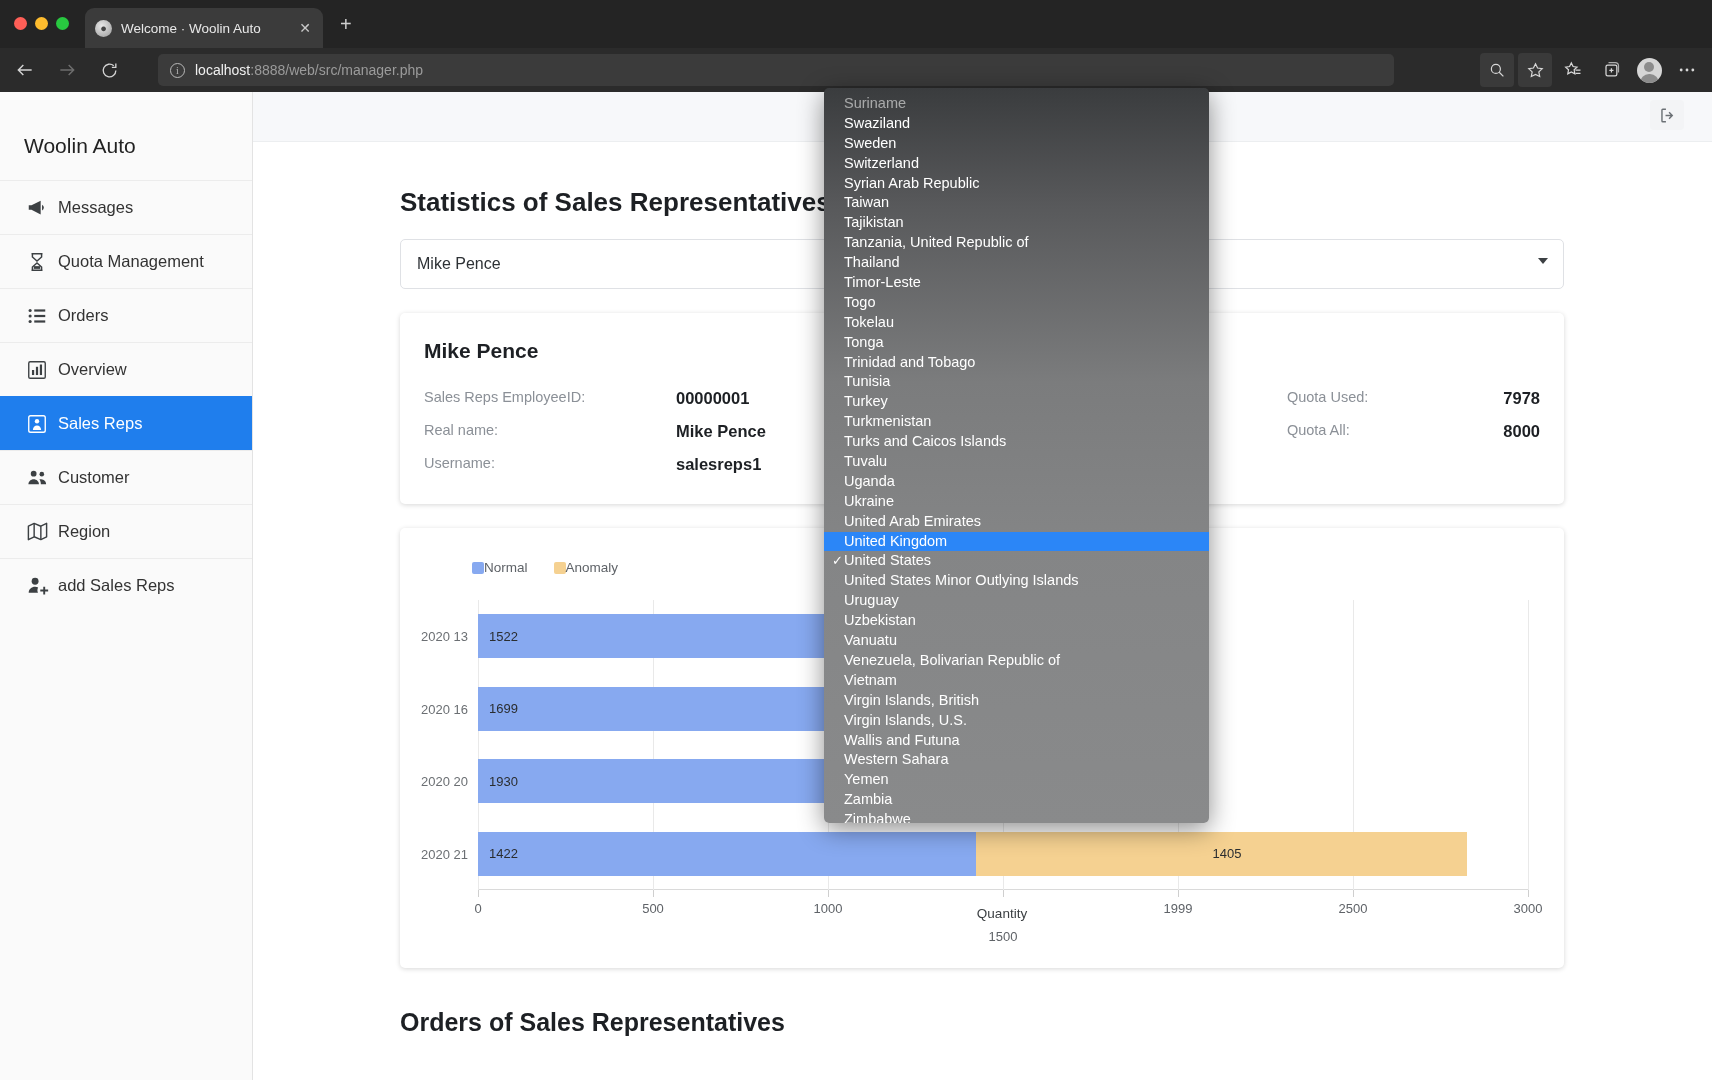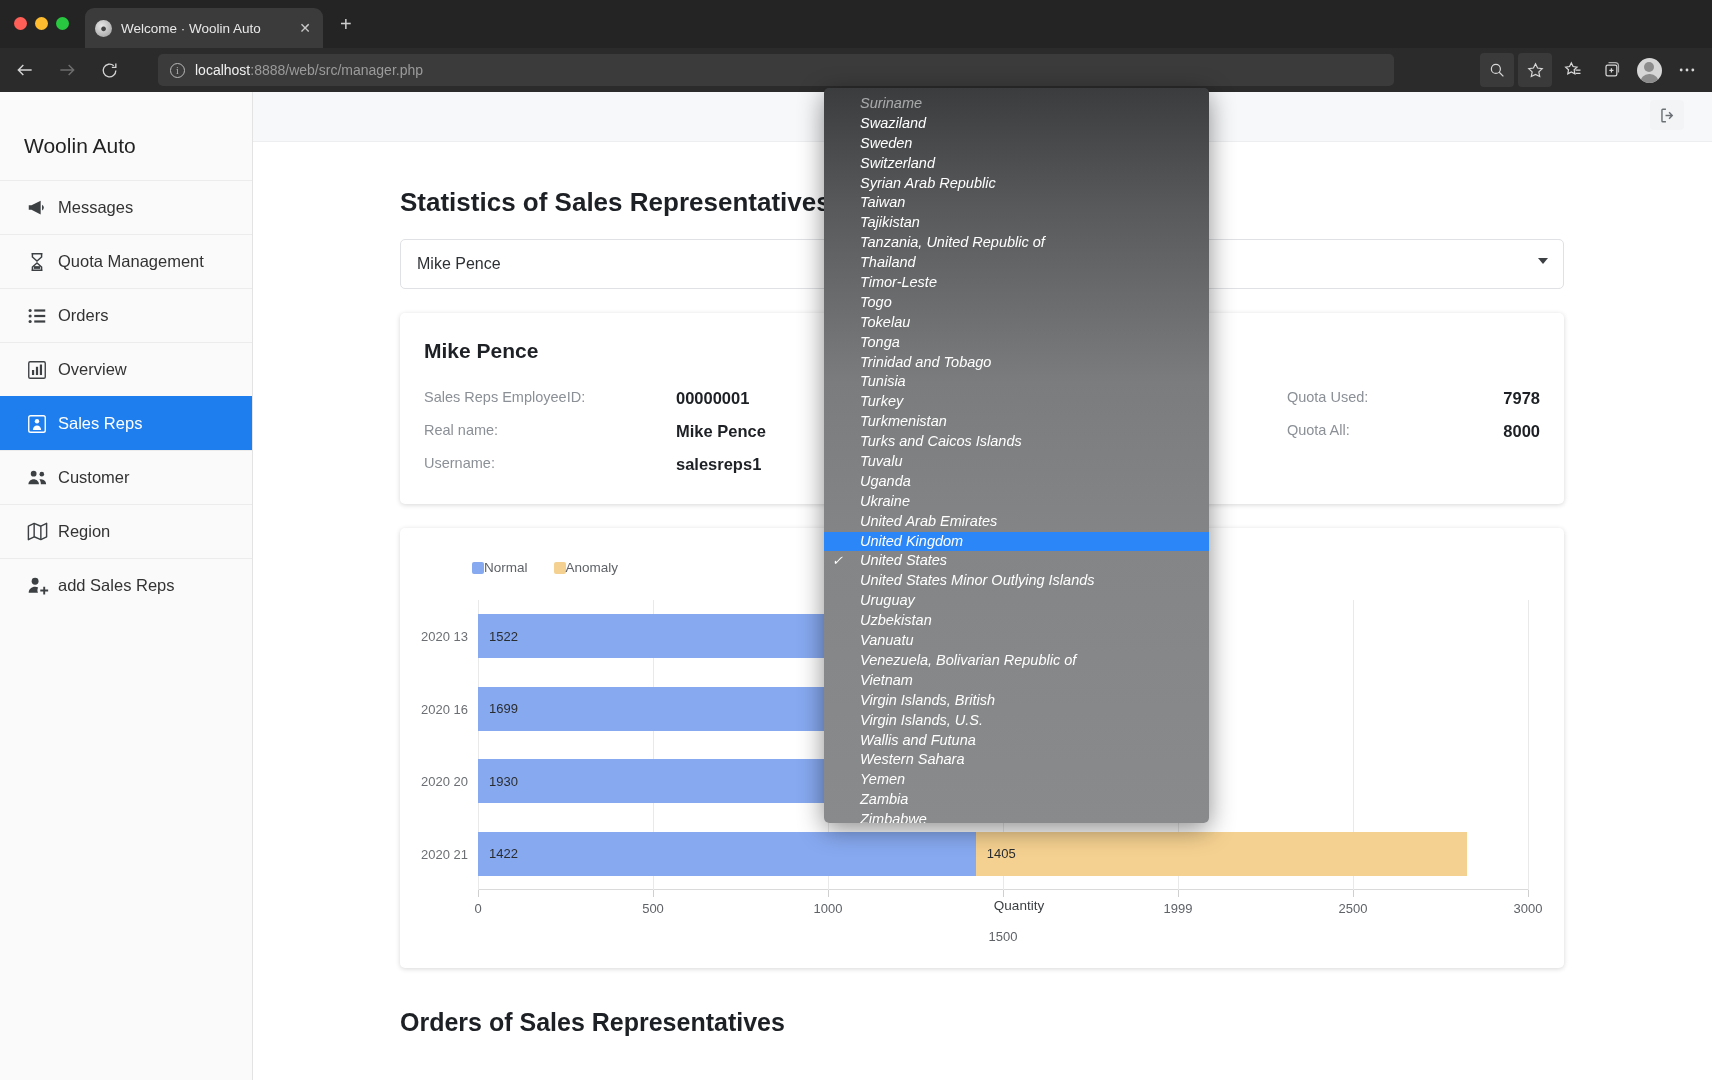--- a/index.html
+++ b/index.html
@@ -116,22 +116,22 @@
 
   
   .popup {
     position: absolute; left: 824px; top: -4px; width: 385px; height: 735px;
     background: linear-gradient(to bottom, #3a3c3e 0%, #58595b 16%, #7b7c7d 40%, #848586 62%, #898a8b 100%);
     border-radius: 5px;
     box-shadow: 0 6px 26px rgba(0,0,0,.45);
     padding: 6px 0 4px 0; overflow: hidden; z-index: 50;
   }
   .opt {
-    height: 19.9px; line-height: 19.9px; padding-left: 36px; font-size: 14.5px; color: #fff;
-    white-space: nowrap; position: relative; font-style: italic;
+    height: 19.9px; line-height: 19.9px; padding-left: 20px; font-size: 14.5px; color: #fff;
+    white-space: nowrap; position: relative;
   }
   .opt.sel { background: #2b86f7; }
   .opt .check { position: absolute; left: 8px; top: 0; font-size: 13px; }
   .opt.partial { color: rgba(255,255,255,.55); }
 </style>
 </head>
 <body>
 
 <div id="root">
 
@@ -381,38 +381,38 @@
             <div class="ticklabel" style="left: 525px; margin-top: 28px;">1500</div>
             <div class="gridline" style="left: 700px;"></div>
             <div class="tick" style="left: 700px;"></div>
             <div class="ticklabel" style="left: 700px;">1999</div>
             <div class="gridline" style="left: 875px;"></div>
             <div class="tick" style="left: 875px;"></div>
             <div class="ticklabel" style="left: 875px;">2500</div>
             <div class="gridline" style="left: 1050px;"></div>
             <div class="tick" style="left: 1050px;"></div>
             <div class="ticklabel" style="left: 1050px;">3000</div>
-            <div class="xtitle" style="left: 541px;">Quantity</div>
+            <div class="xtitle" style="left: 524px; margin-top: 8px;">Quantity</div>
             <div class="rowlabel" style="top: 36.25px;">2020 13</div>
             <div class="barseg" style="left: 0px; width: 532.7px; top: 36.25px; background: rgb(135, 169, 240);">
               <span>1522</span>
             </div>
             <div class="rowlabel" style="top: 108.75px;">2020 16</div>
             <div class="barseg" style="left: 0px; width: 594.65px; top: 108.75px; background: rgb(135, 169, 240);">
               <span>1699</span>
             </div>
             <div class="rowlabel" style="top: 181.25px;">2020 20</div>
             <div class="barseg" style="left: 0px; width: 675.5px; top: 181.25px; background: rgb(135, 169, 240);">
               <span>1930</span>
             </div>
             <div class="rowlabel" style="top: 253.75px;">2020 21</div>
             <div class="barseg" style="left: 0px; width: 497.7px; top: 253.75px; background: rgb(135, 169, 240);">
               <span>1422</span>
             </div>
-            <div class="barseg" style="left: 497.7px; width: 491.75px; top: 253.75px; background: rgb(245, 209, 145);">
+            <div class="barseg" style="left: 497.7px; width: 491.75px; top: 253.75px; background: rgb(245, 209, 145); justify-content: center;">
               <span>1405</span>
             </div>
           </div>
       </div>
 
       <div class="h2">Orders of Sales Representatives</div>
     </div>
 
     <div class="popup" id="popup">
         <div class="opt partial"><span>Suriname</span></div>

